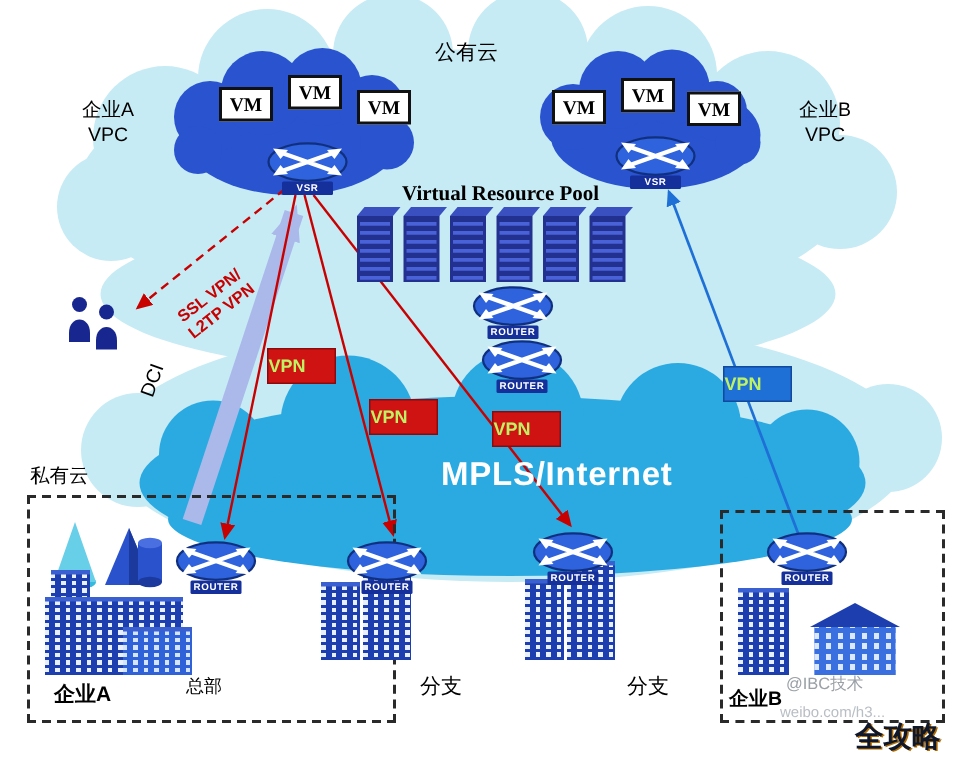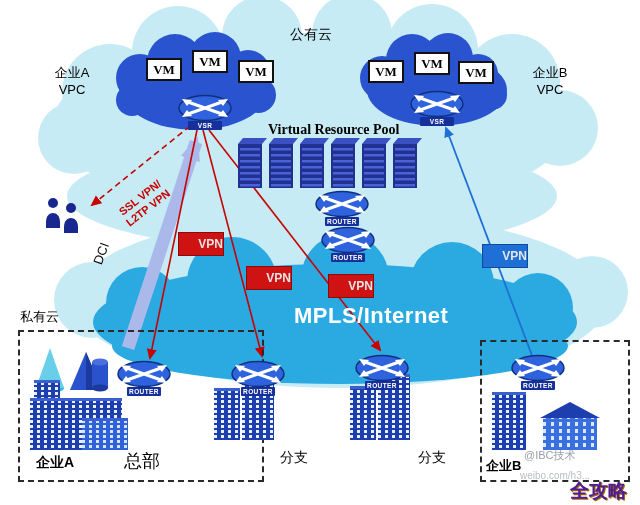--- a/index.html
+++ b/index.html
@@ -7,22 +7,22 @@
          font-family:"Liberation Sans",sans-serif;color:#000;}
   #bg{position:absolute;left:0;top:0;z-index:0;}
   .lbl{position:absolute;z-index:4;white-space:nowrap;}
   .dashedbox{position:absolute;border:2px dashed #2a2a2a;z-index:1;}
   .vm{position:absolute;z-index:3;width:36px;height:23px;background:#fff;border:2px solid #111;
       box-sizing:border-box;font:bold 13px "Liberation Serif",serif;text-align:center;line-height:19px;}
   .router{position:absolute;z-index:3;width:56px;text-align:center;}
   .router svg{display:block;margin:0 auto;}
   .rlabel{font:bold 6.5px "Liberation Sans",sans-serif;color:#fff;background:#16309b;
           width:34px;margin:-3px auto 0;padding:1px 0;letter-spacing:.4px;border-radius:1px;}
-  .vpn{position:absolute;z-index:3;width:44px;height:22px;color:#e5e5e5;font:bold 12px "Liberation Sans",sans-serif;
-       text-align:right;line-height:22px;}
+  .vpn{position:absolute;z-index:3;width:44px;height:22px;color:#bef264;font:bold 12px "Liberation Sans",sans-serif;
+       text-align:left;line-height:22px;}
   .vpn.red{background:#cf1212;border:1px solid #8e0a0a;}
   .vpn.blue{background:#1e6fd6;border:1px solid #11499c;}
   .bldg{position:absolute;z-index:2;background-color:#1c3eae;
         background-image:
           repeating-linear-gradient(0deg,#1c3eae 0 2px,transparent 2px 5px),
           repeating-linear-gradient(90deg,#e8efff 0 3px,transparent 3px 7px);
         box-shadow:inset 0 3px 0 #3a5fd0;}
   .bldg.lite{background-color:#2f62d8;
         background-image:
           repeating-linear-gradient(0deg,#2f62d8 0 2px,transparent 2px 5px),
@@ -30,21 +30,21 @@
   .house{position:absolute;z-index:2;background-color:#3a6fe0;
         background-image:
           repeating-linear-gradient(0deg,#3a6fe0 0 3px,transparent 3px 7px),
           repeating-linear-gradient(90deg,#dce8ff 0 3px,transparent 3px 8px);}
   .roof{position:absolute;z-index:2;width:0;height:0;border-left:30px solid transparent;
         border-right:30px solid transparent;border-bottom:16px solid #1c3eae;}
   .cjk2{text-align:center;line-height:17px;font-size:13px;}
   .rot{transform-origin:center center;}
   .mpls{font:bold 22px "Liberation Sans",sans-serif;color:#fff;letter-spacing:.5px;}
   .wm{color:#9aa0a6;}
-  .badge{font:bold 19px "Liberation Sans",sans-serif;color:#4c1d95;text-shadow:1px 1px 0 #b06a00;z-index:5;}
+  .badge{font:bold 19px "Liberation Sans",sans-serif;color:#0f172a;text-shadow:1px 1px 0 #b06a00;z-index:5;}
 </style>
 </head>
 <body>
 
 <div id="stage">
 
   <svg id="bg" width="640" height="505" viewBox="0 0 640 505">
     <defs>
       <marker id="mr" markerUnits="userSpaceOnUse" markerWidth="12" markerHeight="12" refX="9" refY="5" orient="auto">
         <path d="M0,0 L11,5 L0,10 z" fill="#c80000"></path>
@@ -259,21 +259,21 @@
   <div class="lbl rot" style="left:118px;top:190px;transform:rotate(-38deg);color:#c80000;font:bold 11px 'Liberation Sans',sans-serif;text-align:center;line-height:13px;">
     <div>SSL VPN/</div>
     <div>L2TP VPN</div>
   </div>
 
   <div class="lbl rot" style="left:90px;top:246px;transform:rotate(-70deg);font-size:13px;">DCI</div>
 
   <div class="lbl" style="left:20px;top:308px;font-size:13px;">私有云</div>
 
   <div class="lbl" style="left:36px;top:454px;font-size:14px;font-weight:bold;">企业A</div>
-  <div class="lbl" style="left:124px;top:449px;font-size:18px;">总部</div>
+  <div class="lbl" style="left:124px;top:449px;font-size:12px;">总部</div>
   <div class="lbl" style="left:280px;top:449px;font-size:14px;">分支</div>
   <div class="lbl" style="left:418px;top:449px;font-size:14px;">分支</div>
   <div class="lbl" style="left:486px;top:457px;font-size:13px;font-weight:bold;">企业B</div>
 
   <div class="lbl wm" style="left:524px;top:448px;font-size:11px;">@IBC技术</div>
   <div class="lbl wm" style="left:520px;top:470px;font-size:10px;color:#b9bec4;">weibo.com/h3...</div>
   <div class="lbl badge" style="left:570px;top:478px;">全攻略</div>
 
 </div>
 

